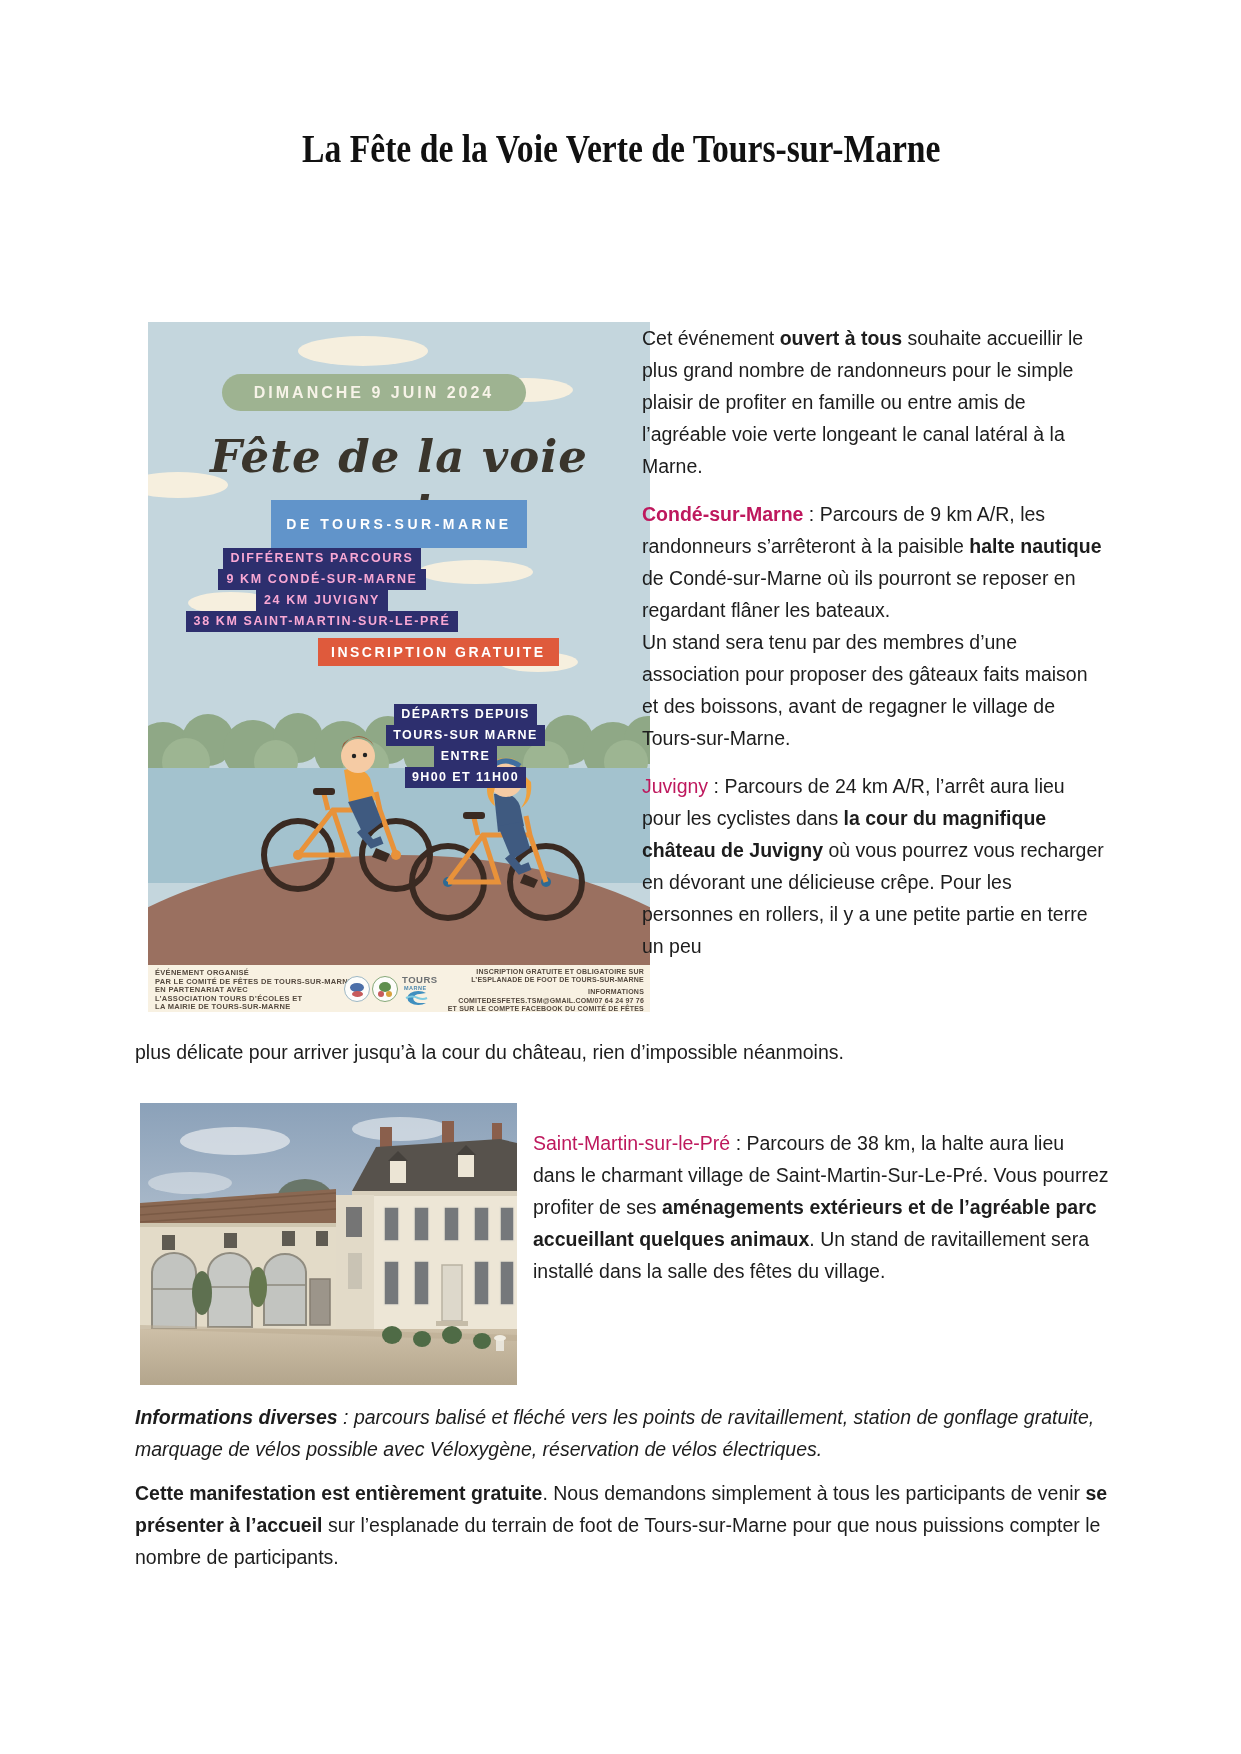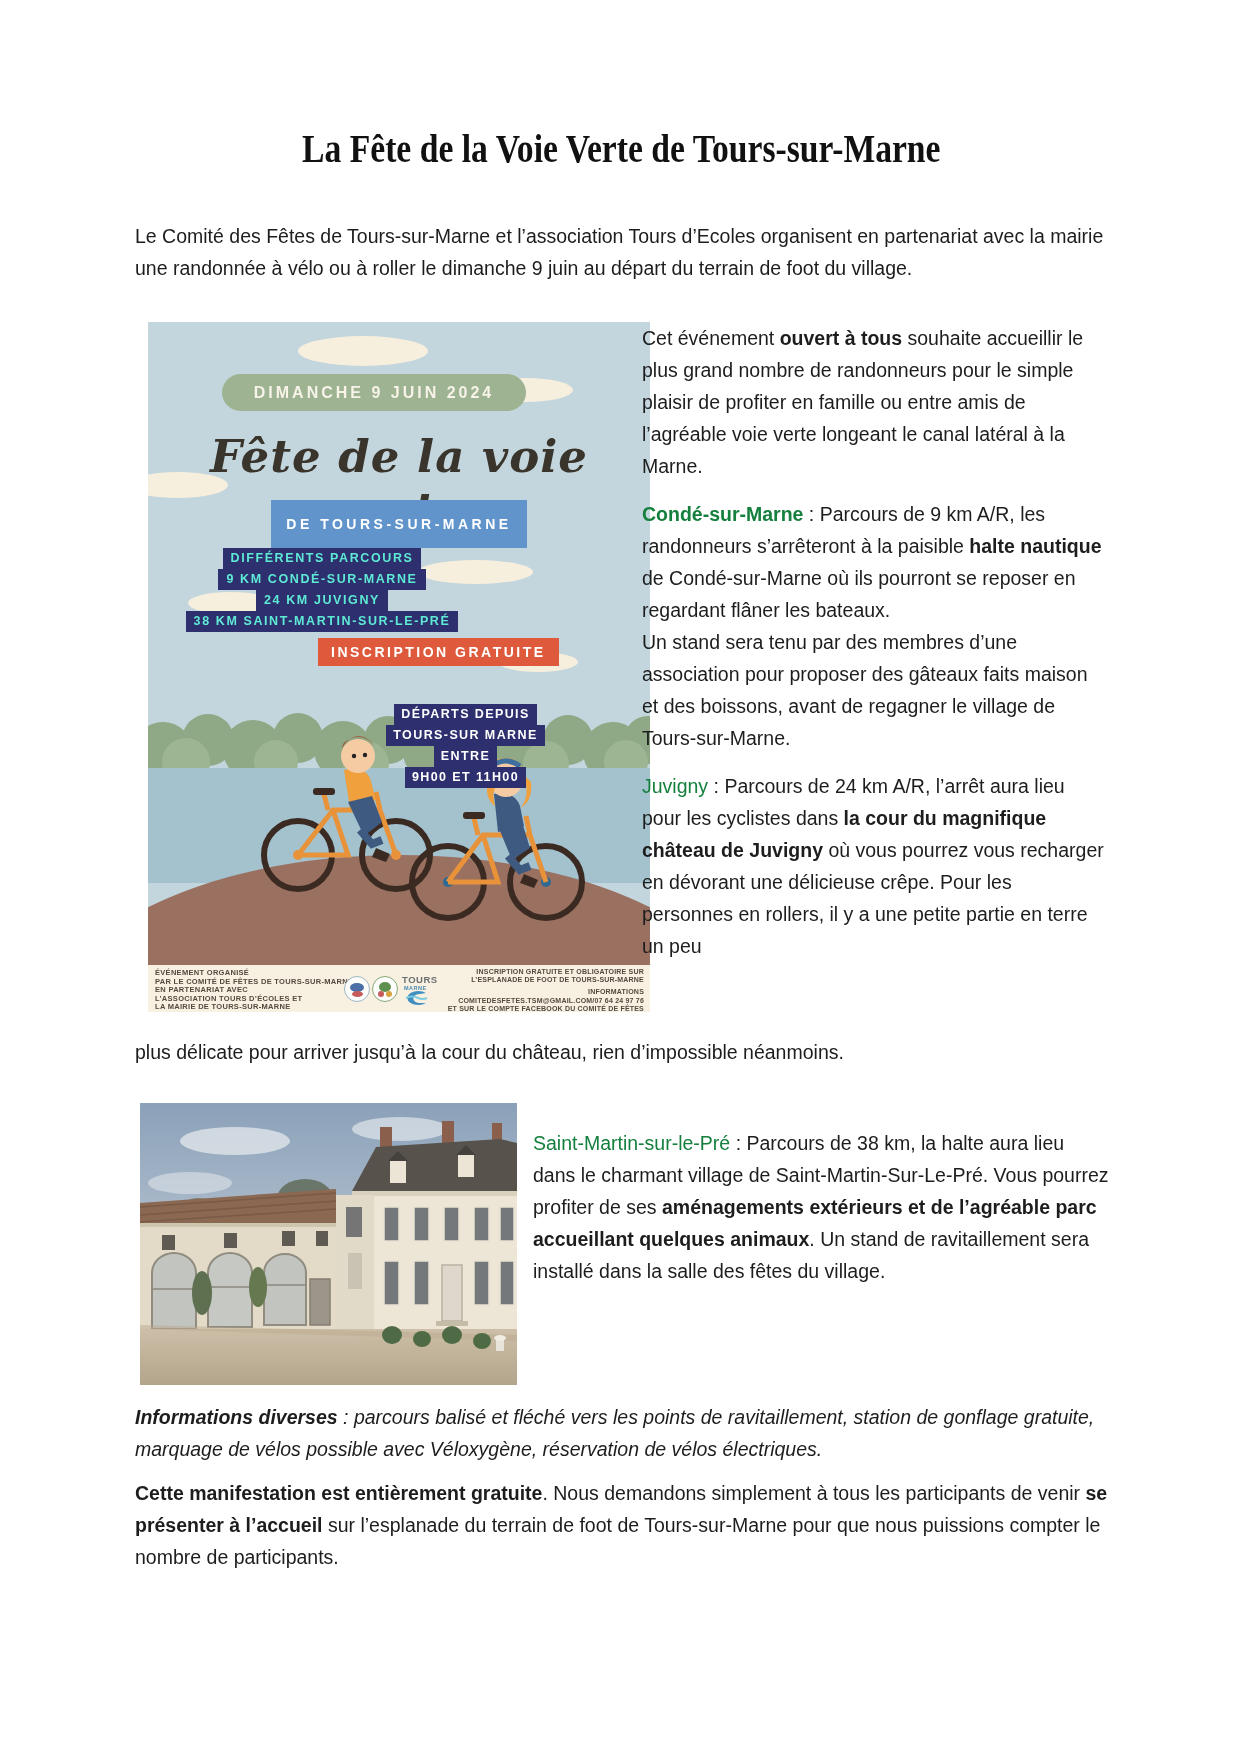--- a/index.html
+++ b/index.html
@@ -7,21 +7,21 @@
   .page { position:relative; width:1241px; height:1754px; background:#ffffff; overflow:hidden;
           font-family:"Liberation Sans", sans-serif; color:#1d1d1d; }
 
   
   .doc-title { position:absolute; top:124px; left:135px; width:973px; text-align:center; }
   .doc-title span { display:inline-block; font-family:"Liberation Serif", serif; font-weight:700;
                     font-size:41px; letter-spacing:0px; transform:scaleX(.82); transform-origin:center;
                     color:#111; white-space:nowrap; }
   .para { font-size:19.5px; line-height:32px; color:#1d1d1d; }
   .b { font-weight:700; }
-  .blue { color:#15803d; }
+  .blue { color:#be185d; }
   .it { font-style:italic; }
 
   #intro { position:absolute; top:220px; left:135px; width:978px; }
   #rcol1 { position:absolute; top:322px; left:642px; width:466px; }
   #rcol1 .para { margin-bottom:16px; }
   #continuation { position:absolute; top:1036px; left:135px; width:978px; }
   #rcol2 { position:absolute; top:1127px; left:533px; width:577px; }
   #infos { position:absolute; top:1401px; left:135px; width:985px; }
   #final { position:absolute; top:1477px; left:135px; width:978px; }
 
@@ -33,21 +33,21 @@
             border-radius:19px; display:flex; align-items:center; justify-content:center;
             color:#f7f3e8; font-weight:700; font-size:16px; letter-spacing:3px; }
   .p-script { position:absolute; top:108px; left:0; width:100%; text-align:center;
               font-family:"DejaVu Serif", serif; font-style:italic; font-weight:700;
               font-size:45px; color:#3a352c; letter-spacing:1px; }
   .p-sub { position:absolute; top:178px; left:0; width:100%; text-align:center; }
   .p-sub span { display:inline-block; background:#6194ca; color:#fff; font-weight:700;
                 font-size:14px; letter-spacing:3.5px; padding:16px 15px; }
   .p-routes { position:absolute; top:226px; left:0; width:348px; text-align:center; }
   .p-routes div { line-height:17px; }
-  .p-routes span { display:inline-block; background:#2d2f6e; color:#5eead4; font-weight:700;
+  .p-routes span { display:inline-block; background:#2d2f6e; color:#f9a8d4; font-weight:700;
                    font-size:12.5px; letter-spacing:1.6px; padding:2px 8px; }
   .p-orange { position:absolute; top:316px; left:170px; background:#df5a3c; color:#ffffff;
               font-weight:700; font-size:14px; letter-spacing:2.5px; padding:6px 13px; }
   .p-departs { position:absolute; top:382px; left:225px; width:185px; text-align:center; z-index:3; }
   .p-departs div { line-height:17px; }
   .p-departs span { display:inline-block; background:#2d2f6e; color:#fff; font-weight:700;
                     font-size:12.5px; letter-spacing:1.4px; padding:2px 7px; }
   .p-scene { position:absolute; left:0; top:388px; width:502px; height:255px; }
   .p-anim { position:absolute; left:22px; top:574px; z-index:4; color:#efdfc9; font-weight:700;
             font-size:12px; line-height:15.5px; letter-spacing:.6px; }
@@ -73,21 +73,20 @@
 </style>
 </head>
 <body>
 
 <div class="page">
 
   <div class="doc-title">
     <span>La Fête de la Voie Verte de Tours-sur-Marne</span>
   </div>
 
-  <div id="intro" class="para">Le Comité des Fêtes de Tours-sur-Marne et l’association Tours d’Ecoles organisent en partenariat avec la mairie une randonnée à vélo ou à roller le dimanche 9 juin au départ du terrain de foot du village.</div>
 
   <div id="poster">
     <div class="p-illu">
       <div class="cloud" style="left:150px;top:14px;width:130px;height:30px;"></div>
       <div class="cloud" style="left:330px;top:56px;width:95px;height:24px;"></div>
       <div class="cloud" style="left:-20px;top:150px;width:100px;height:26px;"></div>
       <div class="cloud" style="left:270px;top:238px;width:115px;height:24px;"></div>
       <div class="cloud" style="left:40px;top:270px;width:85px;height:22px;"></div>
       <div class="cloud" style="left:350px;top:330px;width:80px;height:20px;"></div>
 

